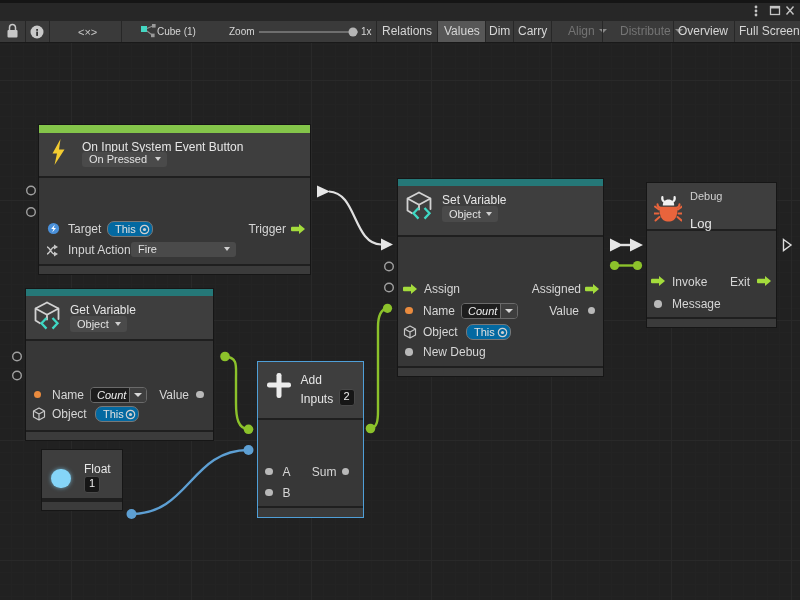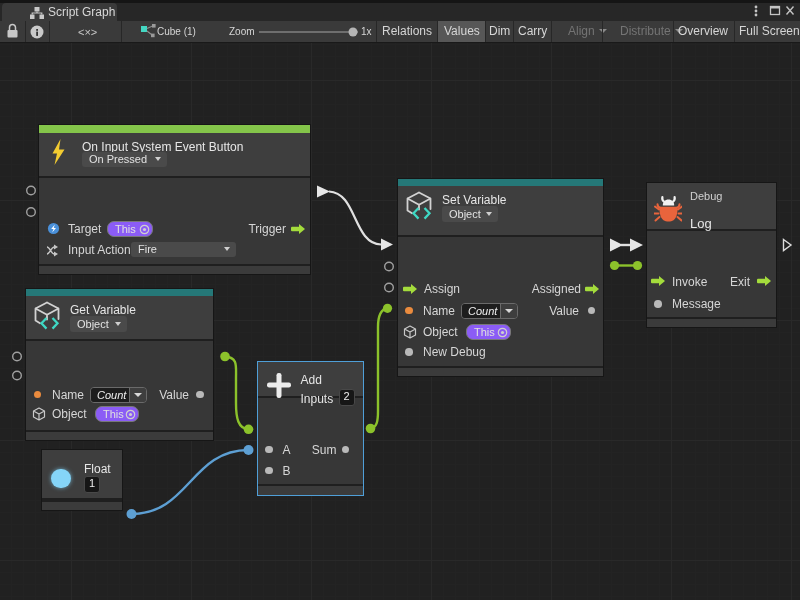--- a/index.html
+++ b/index.html
@@ -34,44 +34,35 @@
   .cbar { width:100%; }
   .head { position:relative; width:100%; background:#3e3e3e; }
   .divid { width:100%; height:2px; background:#1f1f1f; }
   .body { position:relative; width:100%; background:#373737;margin-top:38px; }
   .foot { width:100%; background:#3b3b3b; border-top:2px solid #1f1f1f; }
   .t { position:absolute; white-space:nowrap; font-size:12px; color:#d6d6d6; }
   .ttl { color:#e6e6e6; }
   .dd { position:absolute; background:#4a4a4a; border-radius:3px; color:#e2e2e2; font-size:11px; }
   .dd .lbl { position:absolute; left:7px; top:1px; }
   .dd .c { position:absolute; right:6px; top:5px; width:0; height:0; border-left:3.5px solid transparent; border-right:3.5px solid transparent; border-top:4px solid #cfcfcf; }
-  .thisbtn { position:absolute; height:16px; background:#8b5cf6; border:1px solid #787878; border-radius:7px; color:#e0e0e0; font-size:11px; }
+  .thisbtn { position:absolute; height:16px; background:#0369a1; border:1px solid #787878; border-radius:7px; color:#e0e0e0; font-size:11px; }
   .thisbtn .lbl { position:absolute; left:7px; top:1px; }
   .combo { position:absolute; height:16px; border:1px solid #6a6a6a; border-radius:4px; display:flex; overflow:hidden; }
   .combo .fld { background:#1d1d1d; color:#efefef; font-size:11px; padding:1px 0 0 6px;font-style:italic; }
   .combo .cbtn { background:#3e3e3e; border-left:1px solid #6a6a6a; position:relative; }
   .combo .cbtn:after { content:""; position:absolute; left:4px; top:5px; width:0; height:0; border-left:4px solid transparent; border-right:4px solid transparent; border-top:4.5px solid #d8d8d8; }
   .numbox { position:absolute; background:#161616; border:1px solid #484848; border-radius:3px; color:#ececec; font-size:11px; text-align:center; }
   .dot { position:absolute; border-radius:50%; }
   svg { position:absolute; }
 </style>
 </head>
 <body>
 <div id="app">
   <div id="tabrow">
     <div class="topstrip"></div>
-    <div id="tab">
-      <svg width="16" height="14" style="left:27px;top:3px;">
-        <rect x="5.5" y="1" width="5" height="4.5" fill="#c9c9c9"></rect>
-        <rect x="1" y="8.5" width="4.5" height="4.5" fill="#c9c9c9"></rect>
-        <rect x="10.5" y="8.5" width="4.5" height="4.5" fill="#c9c9c9"></rect>
-        <path d="M8,5.5 V7 M3.2,8.5 V7 H12.8 V8.5" stroke="#c9c9c9" stroke-width="1.2" fill="none"></path>
-      </svg>
-      <span class="txt">Script Graph</span>
-    </div>
     <svg class="winicons" width="60" height="21" style="left:740px;">
       <circle cx="16" cy="7" r="1.4" fill="#c4c4c4"></circle>
         <circle cx="16" cy="11" r="1.4" fill="#c4c4c4"></circle>
         <circle cx="16" cy="15" r="1.4" fill="#c4c4c4"></circle>
       <rect x="30.5" y="6.5" width="9" height="8" fill="none" stroke="#c4c4c4" stroke-width="1.3"></rect>
       <rect x="30.5" y="6.5" width="9" height="2" fill="#c4c4c4"></rect>
       <path d="M46.5,6.5 L53.5,14.5 M53.5,6.5 L46.5,14.5" stroke="#c4c4c4" stroke-width="1.4"></path>
     </svg>
   </div>
   <div id="toolbar">
@@ -285,21 +276,21 @@
           <svg width="11" height="11" style="left:29px;top:2.5px;">
             <circle cx="5.5" cy="5.5" r="4.2" fill="none" stroke="#cfcfcf" stroke-width="1.2"></circle>
             <circle cx="5.5" cy="5.5" r="1.6" fill="#cfcfcf"></circle>
           </svg>
         </div>
     </div>
     <div class="foot" style="height:10px;"></div>
   </div>
 
   <div class="node" style="left:256.5px;top:360.5px;width:107px;border:1.5px solid #4f9fd8;">
-    <div class="head" style="height:34px;">
+    <div class="head" style="height:56px;">
       <svg width="25" height="29" style="left:9px;top:9px;">
           <rect x="0" y="11.5" width="24" height="5" rx="2.2" fill="#ececec"></rect>
           <rect x="9.5" y="2" width="5" height="25" rx="2.2" fill="#ececec"></rect>
         </svg>
       <div class="t ttl" style="left:43px;top:11px;">Add</div>
       <div class="t ttl" style="left:43px;top:30px;">Inputs</div>
       <div class="numbox" style="left:81px;top:27px;width:16px;height:17px;">2</div>
     </div>
     <div class="divid"></div>
     <div class="body" style="height:48px;">

